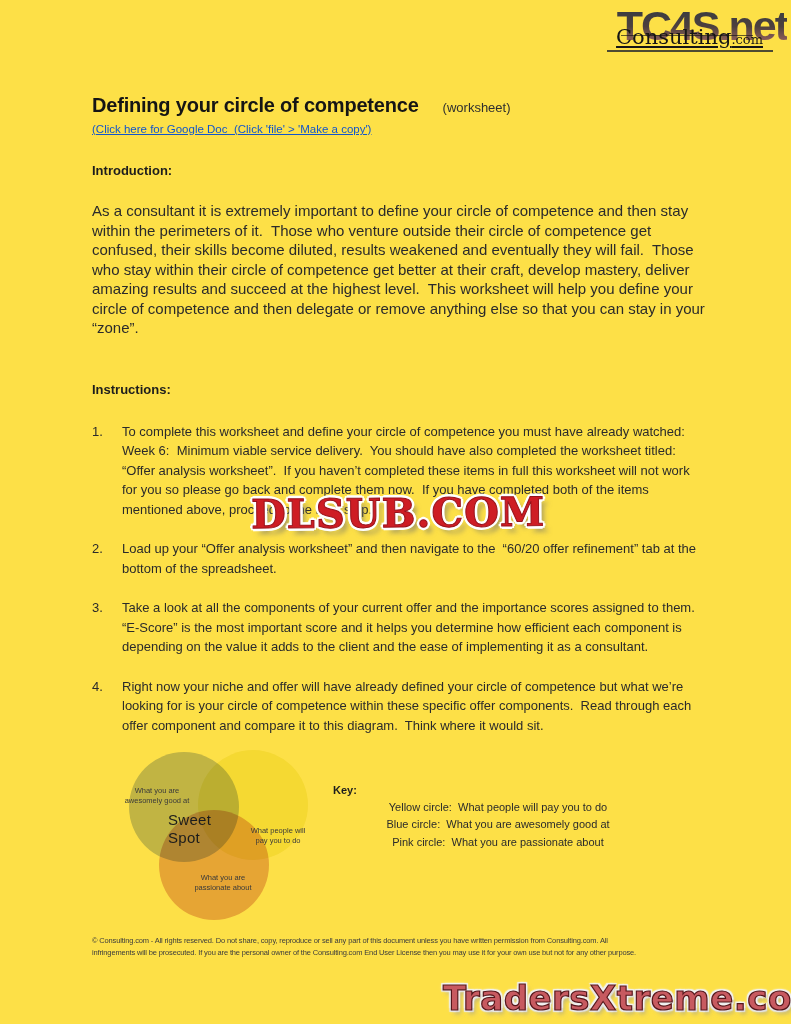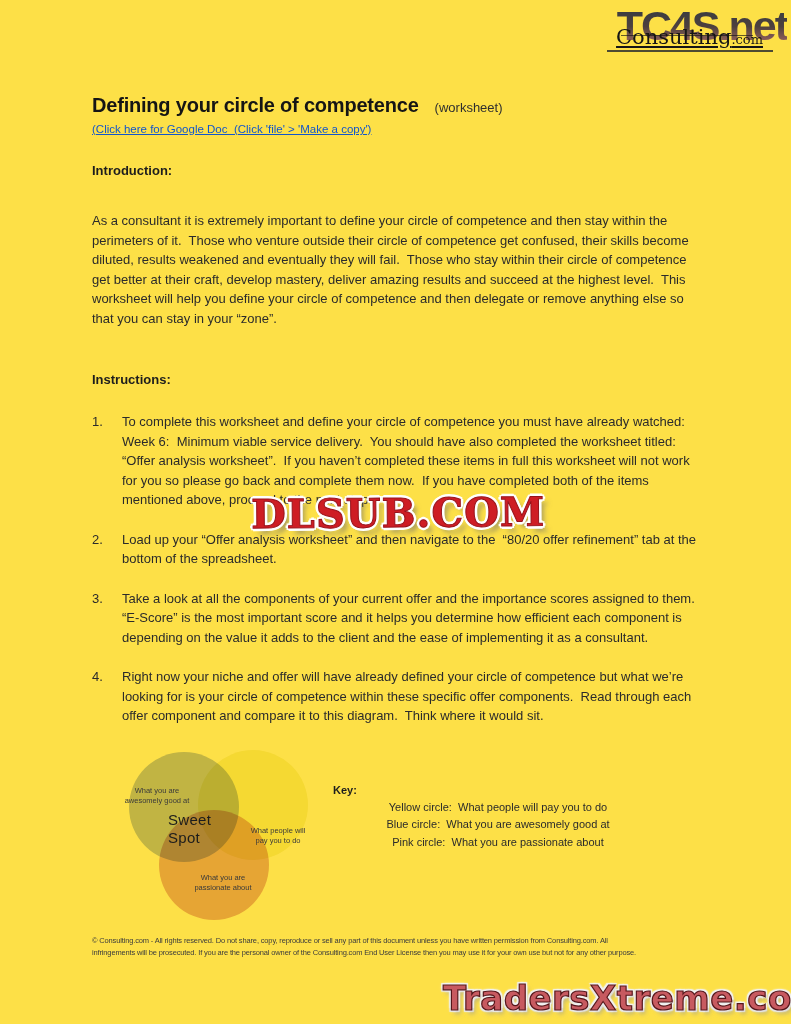--- a/index.html
+++ b/index.html
@@ -24,32 +24,32 @@
     font-family:"DejaVu Serif", serif; font-size:21px; color:#161616; white-space:nowrap;text-decoration:underline;
   }
   .consulting .tld { font-size:13px; }
   .logo-underline { position:absolute; z-index:1; right:14px; top:45px; width:166px; height:2px; background:#2f2f2f; opacity:.85; }
   .logo-midline  { position:absolute; z-index:3; right:34px; top:30px; width:132px; height:1px; background:#141414; opacity:.65; }
 
   
   .content { position:absolute; left:92px; top:94px; width:614px; }
   .keep { white-space:pre-wrap; }
 
-  .title-row { display:flex; align-items:baseline; gap:16px; }
+  .title-row { display:flex; align-items:baseline; gap:24px; }
   .doc-title { font-size:20px; font-weight:bold; color:#151515; letter-spacing:-0.2px; }
   .title-suffix { font-size:13px; color:#2f2f2f; }
 
   .doc-link {
     display:inline-block; margin-top:6px; font-size:11.5px; color:#1155cc;
     text-decoration:underline; cursor:pointer;
   }
 
   .section-heading { font-size:13px; font-weight:bold; color:#1d1d1d; }
   .intro-heading { margin-top:26px; }
-  .body-par { margin-top:33px; font-size:13px; line-height:19.5px; }
+  .body-par { margin-top:23px; font-size:15px; line-height:19.5px; }
   .instr-heading { margin-top:44px; }
 
   .instr-list { margin-top:25px; }
   .instr-item { display:flex; margin-bottom:20px; font-size:13px; line-height:19.5px; }
   .instr-num { width:30px; flex:0 0 30px; }
   .instr-text { flex:1; }
 
   
   .venn { position:absolute; left:0; top:0; width:791px; height:1024px; pointer-events:none; }
   .circle { position:absolute; width:110px; height:110px; border-radius:50%; mix-blend-mode:multiply; }
@@ -121,21 +121,21 @@
 
     <div class="section-heading instr-heading">Instructions:</div>
 
     <div class="instr-list">
       <div class="instr-item">
         <div class="instr-num">1.</div>
         <div class="instr-text keep">To complete this worksheet and define your circle of competence you must have already watched: Week 6:  Minimum viable service delivery.  You should have also completed the worksheet titled:  “Offer analysis worksheet”.  If you haven’t completed these items in full this worksheet will not work for you so please go back and complete them now.  If you have completed both of the items mentioned above, proceed to the next step.</div>
       </div>
       <div class="instr-item">
         <div class="instr-num">2.</div>
-        <div class="instr-text keep">Load up your “Offer analysis worksheet” and then navigate to the  “80/20 offer refinement” tab at the bottom of the spreadsheet.</div>
+        <div class="instr-text keep">Load up your “Offer analysis worksheet” and then navigate to the  “60/20 offer refinement” tab at the bottom of the spreadsheet.</div>
       </div>
       <div class="instr-item">
         <div class="instr-num">3.</div>
         <div class="instr-text keep">Take a look at all the components of your current offer and the importance scores assigned to them.  “E-Score” is the most important score and it helps you determine how efficient each component is depending on the value it adds to the client and the ease of implementing it as a consultant.</div>
       </div>
       <div class="instr-item">
         <div class="instr-num">4.</div>
         <div class="instr-text keep">Right now your niche and offer will have already defined your circle of competence but what we’re looking for is your circle of competence within these specific offer components.  Read through each offer component and compare it to this diagram.  Think where it would sit.</div>
       </div>
     </div>

